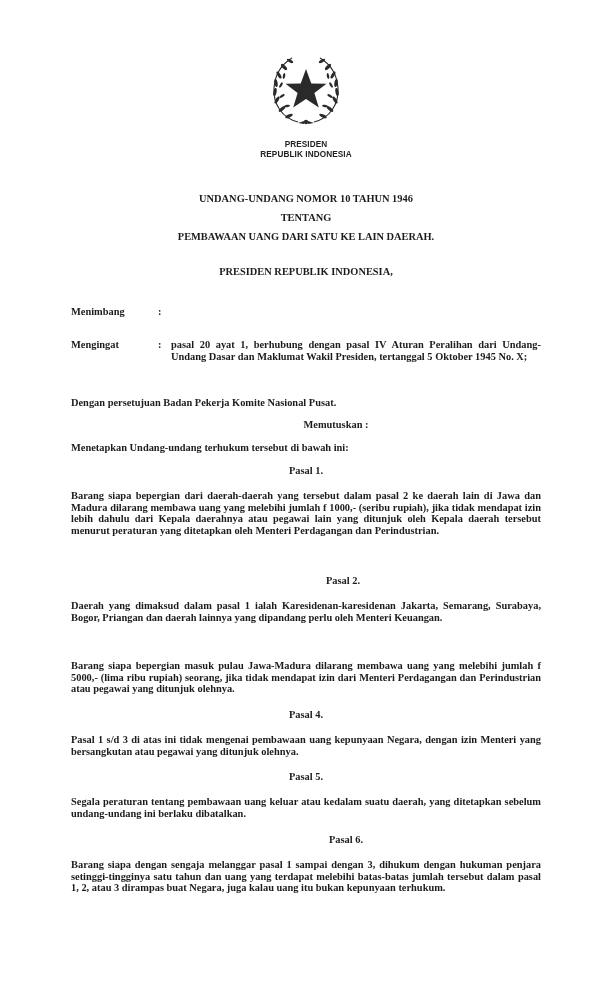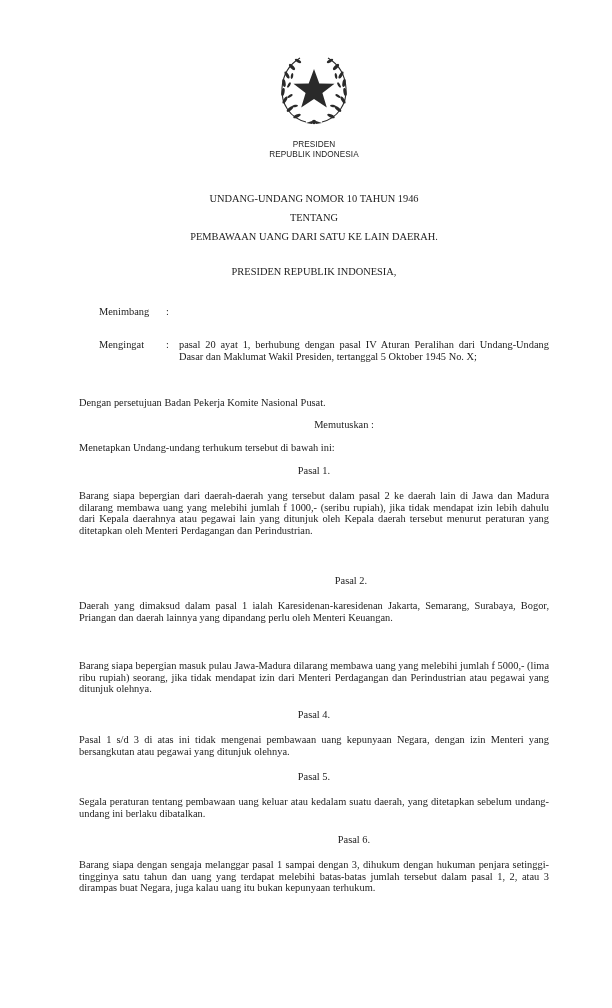--- a/index.html
+++ b/index.html
@@ -1,29 +1,29 @@
 <!DOCTYPE html>
 <html><head>
   <meta charset="utf-8">
   <style>
     html, body { margin: 0; padding: 0; background: #ffffff; }
     body { width: 612px; height: 1008px; position: relative; overflow: hidden;
       font-family: "Liberation Serif", "DejaVu Serif", serif; color: #1c1c1c; }
-    .page { position: absolute; left: 8px; top: 0; width: 572px; height: 1008px; }
+    .page { position: absolute; left: 0; top: 0; width: 572px; height: 1008px; font-weight: bold; }
     .emblem { position: absolute; left: 268px; top: 52px; width: 76px; height: 76px; }
     .emblem svg { width: 76px; height: 76px; display: block; }
     .pres-label { position: absolute; left: 0; width: 612px; text-align: center;
       font-family: "Liberation Sans", "DejaVu Sans", sans-serif; font-size: 8.2px;
       line-height: 10px; letter-spacing: 0.1px; color: #222; }
     .center { position: absolute; left: 0; width: 612px; text-align: center;
       font-size: 10.4px; line-height: 12px; }
     .para { position: absolute; left: 71px; width: 470px; font-size: 10.4px;
       line-height: 11.6px; text-align: justify; text-align-last: left; }
     .row { position: absolute; left: 71px; width: 470px; font-size: 10.4px; line-height: 11.6px; }
-    .row .lbl { position: absolute; left: 0; top: 0; margin-left: 20px; }
+    .row .lbl { position: absolute; left: 0; top: 0; }
     .row .colon { position: absolute; left: 87px; top: 0; }
     .row .txt { position: absolute; left: 100px; top: 0; width: 370px; text-align: justify; text-align-last: left; }
   </style>
 </head>
 <body>
 
 <div class="page">
 
   <div class="emblem">
     <svg viewBox="0 0 76 76" xmlns="http://www.w3.org/2000/svg">

